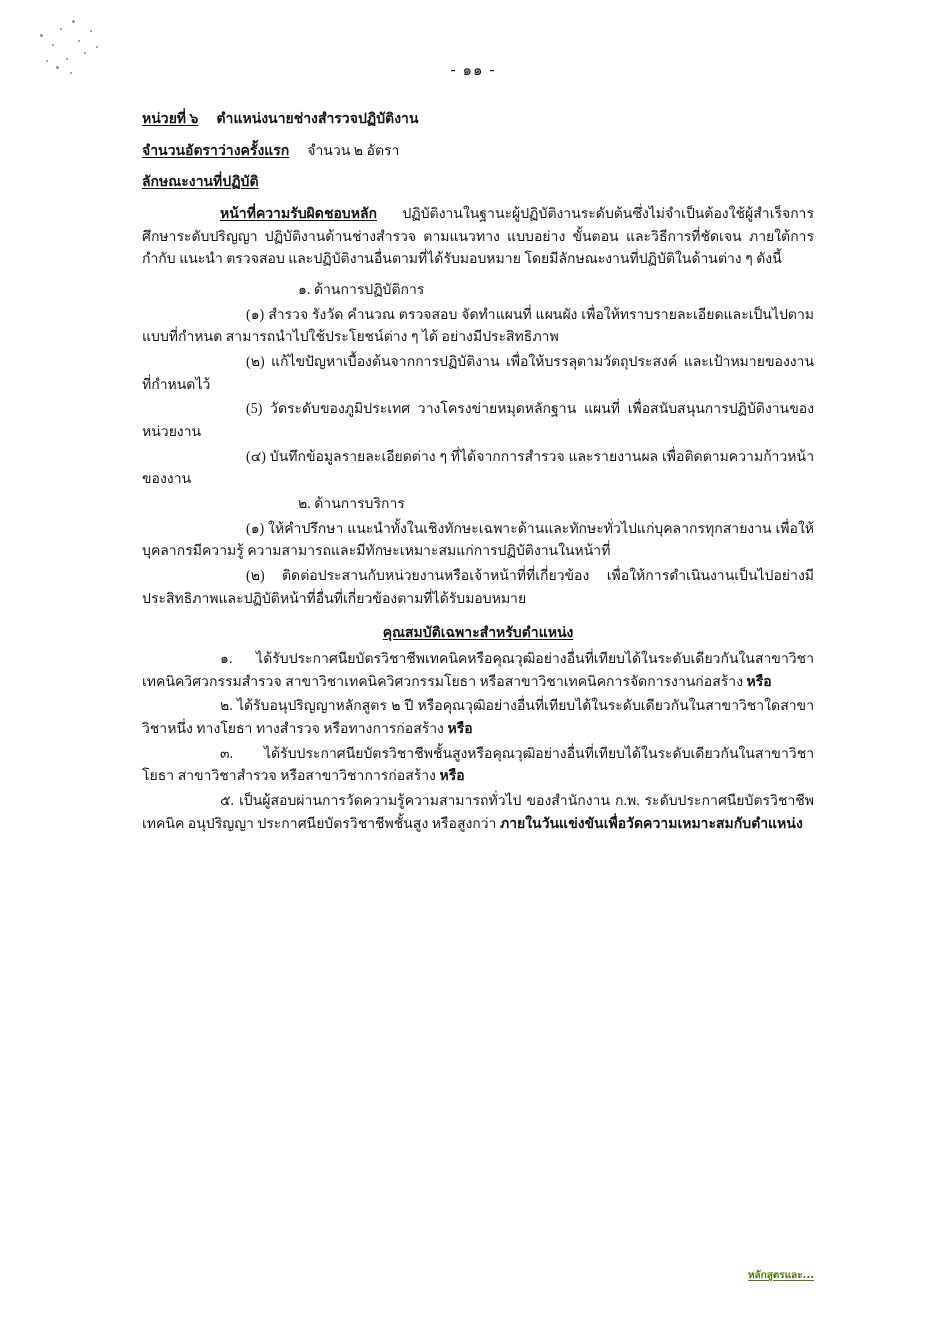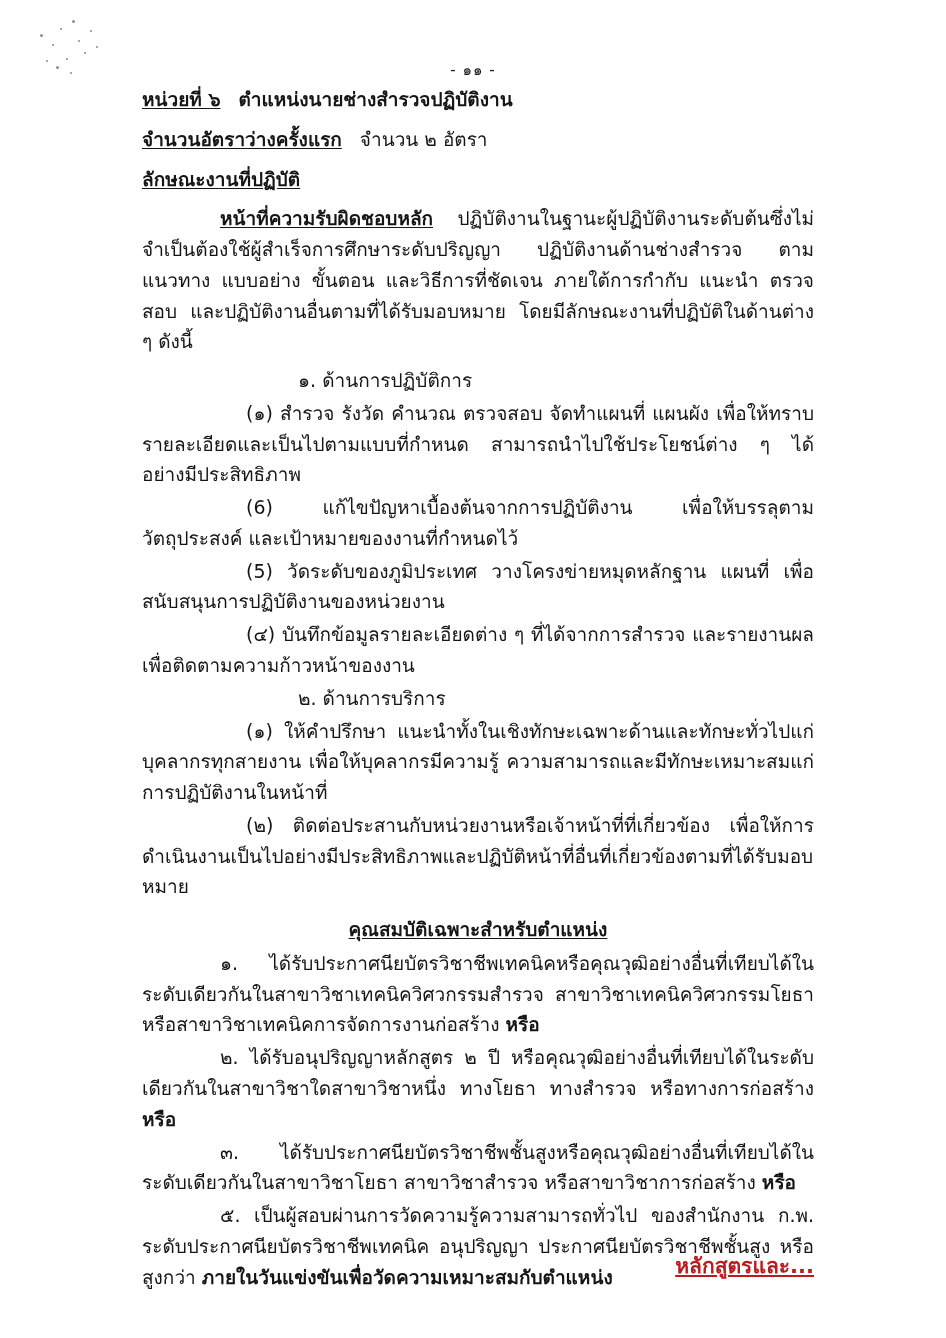--- a/index.html
+++ b/index.html
@@ -33,26 +33,27 @@
     top: 58px;
     left: 0;
     width: 100%;
     text-align: center;
     font-size: 15px;
     color: #1a1a1a;
     letter-spacing: 1px;
   }
   .content {
     position: absolute;
-    top: 84px;
+    top: 108px;
     left: 142px;
     width: 672px;
     color: #151515;
-    font-size: 19px;
+    font-size: 14px;
     line-height: 1.62;
+    font-family: Liberation Serif, serif;
   }
   .head-line {
     margin-bottom: 9px;
   }
   .u {
     text-decoration: underline;
     text-underline-offset: 2px;
   }
   .b {
     font-weight: bold;
@@ -67,23 +68,23 @@
   .gap-sm { height: 6px; }
   .section-head {
     margin-top: 12px;
     margin-bottom: 3px;
     text-align: center;
   }
   .footer-note {
     position: absolute;
     right: 132px;
     bottom: 56px;
-    font-size: 21px;
+    font-size: 10px;
     font-weight: bold;
-    color: #b91c1c;
+    color: #4d7c0f;
     text-decoration: underline;
     text-underline-offset: 2px;
   }
   .title-row {
     display: flex;
     align-items: baseline;
     gap: 18px;
   }
 </style>
 </head>
@@ -125,21 +126,21 @@
     </div>
 
     <div class="para indent-1">
       <span class="u b">หน้าที่ความรับผิดชอบหลัก</span><span> ปฏิบัติงานในฐานะผู้ปฏิบัติงานระดับต้นซึ่งไม่จำเป็นต้องใช้ผู้สำเร็จการศึกษาระดับปริญญา  ปฏิบัติงานด้านช่างสำรวจ ตามแนวทาง แบบอย่าง ขั้นตอน และวิธีการที่ชัดเจน ภายใต้การกำกับ แนะนำ ตรวจสอบ และปฏิบัติงานอื่นตามที่ได้รับมอบหมาย  โดยมีลักษณะงานที่ปฏิบัติในด้านต่าง ๆ  ดังนี้</span>
     </div>
 
     <div class="gap-sm"></div>
 
     <div class="para center-item">๑. ด้านการปฏิบัติการ</div>
     <div class="para indent-2">(๑)  สำรวจ รังวัด คำนวณ ตรวจสอบ จัดทำแผนที่ แผนผัง เพื่อให้ทราบรายละเอียดและเป็นไปตามแบบที่กำหนด สามารถนำไปใช้ประโยชน์ต่าง ๆ ได้ อย่างมีประสิทธิภาพ</div>
-    <div class="para indent-2">(6)  แก้ไขปัญหาเบื้องต้นจากการปฏิบัติงาน เพื่อให้บรรลุตามวัตถุประสงค์ และเป้าหมายของงานที่กำหนดไว้</div>
+    <div class="para indent-2">(๒)  แก้ไขปัญหาเบื้องต้นจากการปฏิบัติงาน เพื่อให้บรรลุตามวัตถุประสงค์ และเป้าหมายของงานที่กำหนดไว้</div>
     <div class="para indent-2">(5)  วัดระดับของภูมิประเทศ วางโครงข่ายหมุดหลักฐาน แผนที่ เพื่อสนับสนุนการปฏิบัติงานของหน่วยงาน</div>
     <div class="para indent-2">(๔)  บันทึกข้อมูลรายละเอียดต่าง ๆ ที่ได้จากการสำรวจ และรายงานผล เพื่อติดตามความก้าวหน้าของงาน</div>
 
     <div class="para center-item">๒. ด้านการบริการ</div>
     <div class="para indent-2">(๑)  ให้คำปรึกษา แนะนำทั้งในเชิงทักษะเฉพาะด้านและทักษะทั่วไปแก่บุคลากรทุกสายงาน เพื่อให้บุคลากรมีความรู้ ความสามารถและมีทักษะเหมาะสมแก่การปฏิบัติงานในหน้าที่</div>
     <div class="para indent-2">(๒)  ติดต่อประสานกับหน่วยงานหรือเจ้าหน้าที่ที่เกี่ยวข้อง เพื่อให้การดำเนินงานเป็นไปอย่างมีประสิทธิภาพและปฏิบัติหน้าที่อื่นที่เกี่ยวข้องตามที่ได้รับมอบหมาย</div>
 
     <div class="section-head">
       <span class="u b">คุณสมบัติเฉพาะสำหรับตำแหน่ง</span>
     </div>

